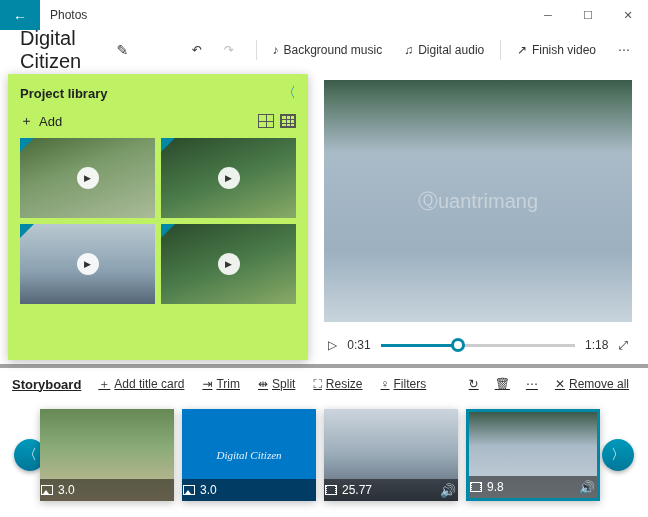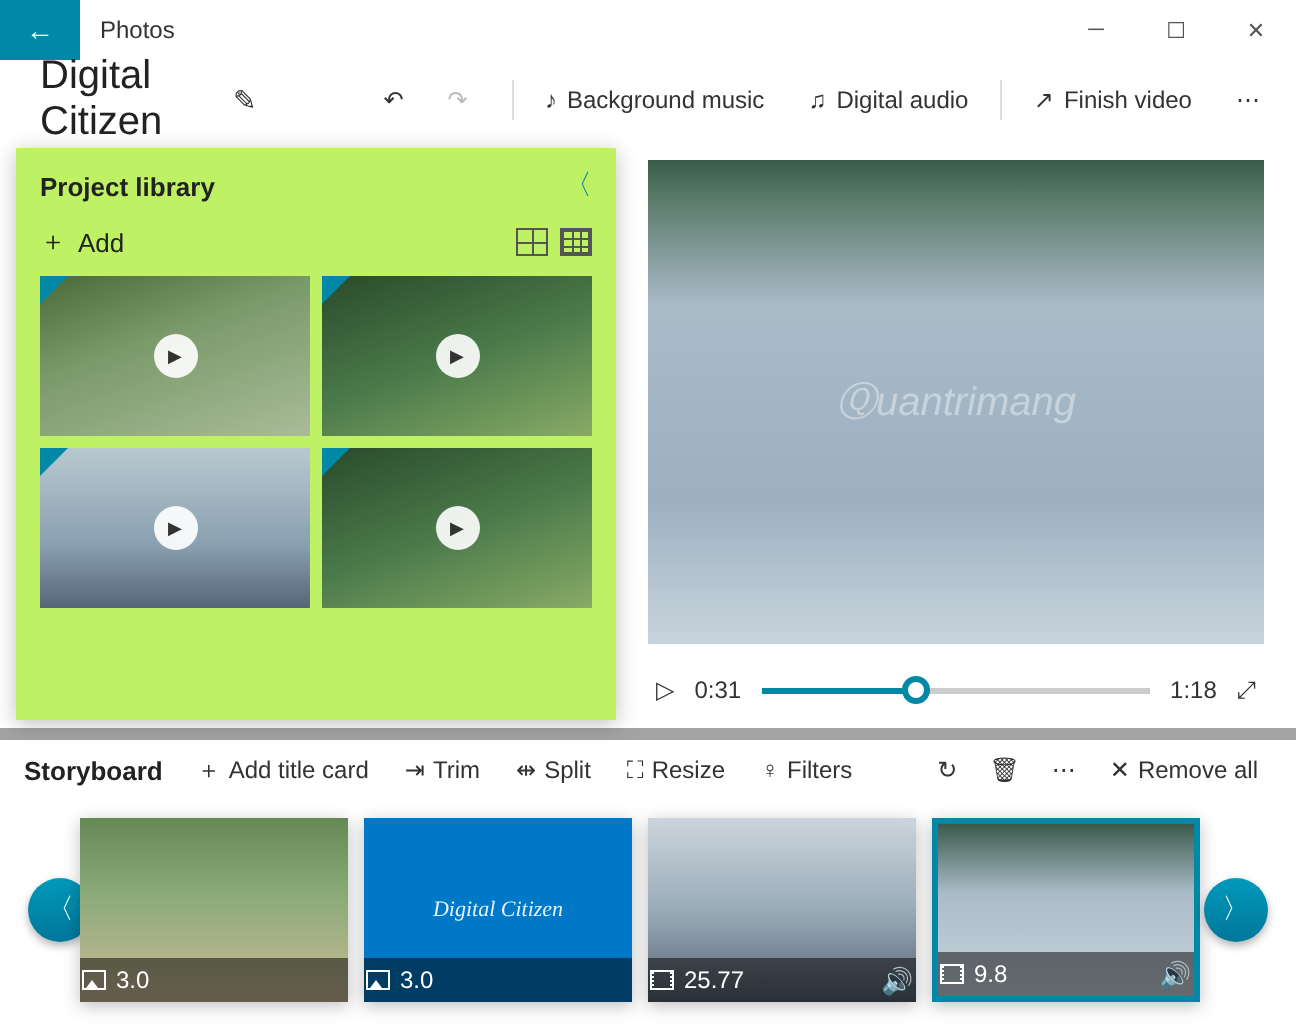--- a/index.html
+++ b/index.html
@@ -39,27 +39,27 @@
 
 .lib-grid { display: grid; grid-template-columns: 1fr 1fr; gap: 6px; overflow: hidden; }
 .lib-item { position: relative; height: 80px; background: linear-gradient(160deg, #4a6a3a 0%, #7a9a6a 40%, #aabb99 100%); }
 .lib-item.sky { background: linear-gradient(180deg, #b8c8d0 0%, #8aa0b0 60%, #556677 100%); }
 .lib-item.forest { background: linear-gradient(160deg, #2a4a2a 0%, #4a7a4a 50%, #88aa66 100%); }
 .lib-item .corner { position: absolute; top:0; left:0; border-top: 14px solid #0088a6; border-right: 14px solid transparent; }
 .lib-item .play { position: absolute; top:50%; left:50%; transform: translate(-50%,-50%); width: 22px; height: 22px; border-radius: 50%; background: rgba(255,255,255,0.9); display:flex; align-items:center; justify-content:center; font-size: 9px; color:#333; }
 
 .preview-panel { flex:1; padding: 10px 16px 0 16px; display:flex; flex-direction:column; }
 .preview-video { flex:1; background: linear-gradient(180deg, #3a5a4a 0%, #5a7a6a 8%, #aabbc8 30%, #9cb0c0 70%, #c8d4dc 100%); position: relative; margin-bottom: 8px; }
-.watermark { position:absolute; top:50%; left:50%; transform:translate(-50%,-50%); color: rgba(255,255,255,0.4); font-size: 20px; font-family: serif; white-space: nowrap; font-style: italic; }
+.watermark { position:absolute; top:50%; left:50%; transform:translate(-50%,-50%); color: rgba(255,255,255,0.4); font-size: 20px; font-family: serif; white-space: nowrap; }
 .player-controls { height: 30px; display:flex; align-items:center; gap: 10px; font-size: 12px; color:#333; padding: 0 4px; }
 .slider { flex:1; height: 3px; background: #ccc; position:relative; }
 .slider-fill { position:absolute; left:0; top:0; bottom:0; width:40%; background:#0088a6; }
 .slider-thumb { position:absolute; left:40%; top:50%; transform:translate(-50%,-50%); width:14px; height:14px; border-radius:50%; background:#fff; border:3px solid #0088a6; }
 
-.storyboard-bar { height: 36px; display:flex; align-items:center; gap: 4px; padding: 0 12px; border-top: 6px solid #a3a3a3; margin-top: 4px; }
+.storyboard-bar { height: 36px; display:flex; align-items:center; gap: 4px; padding: 0 12px; border-top: 4px solid #a3a3a3; margin-top: 4px; text-decoration: underline; }
 .sb-title { font-size: 13px; font-weight: 600; margin-right: 6px; }
 .sbtn { display:flex; align-items:center; gap:4px; padding: 4px 7px; font-size:12px; color:#333; }
 .sbtn.icon-only { padding: 4px 6px; }
 
 .storyboard-strip { position: relative; height: 110px; padding: 4px 40px; display:flex; gap: 8px; align-items:center; }
 .nav-circle { position:absolute; top:50%; transform:translateY(-50%); width:32px; height:32px; border-radius:50%; background: linear-gradient(#0099bb, #007799); color:#fff; display:flex; align-items:center; justify-content:center; font-size:14px; box-shadow: 0 2px 4px rgba(0,0,0,0.3); }
 .nav-circle.left { left: 14px; }
 .nav-circle.right { right: 14px; }
 .clip { width: 134px; height: 92px; position:relative; box-shadow: 0 2px 8px rgba(0,0,0,0.25); }
 .clip.people { background: linear-gradient(180deg, #668855 0%, #88aa77 40%, #ccbb99 100%); }

